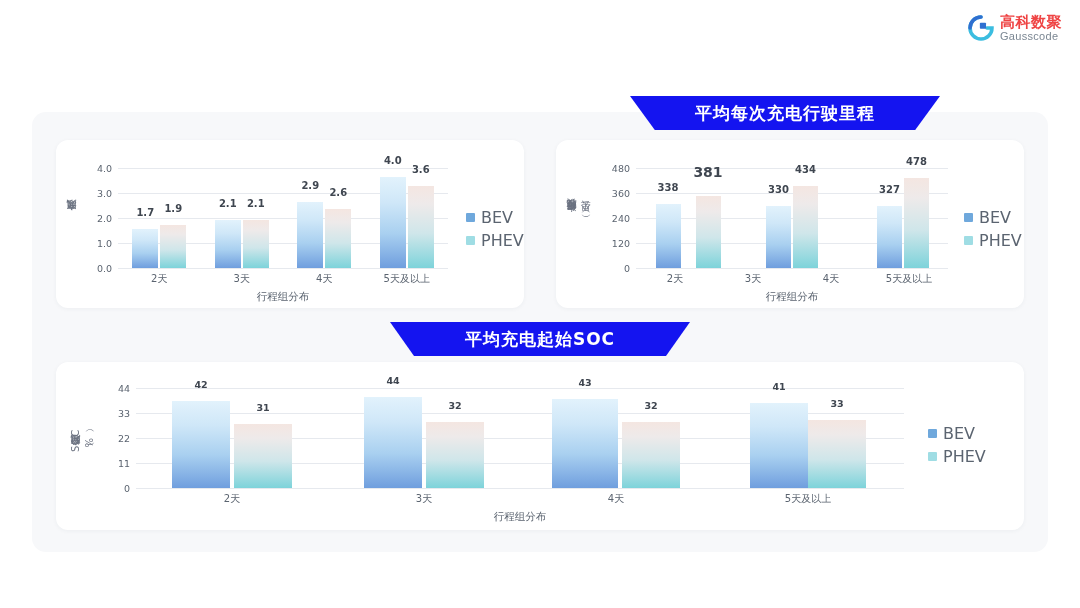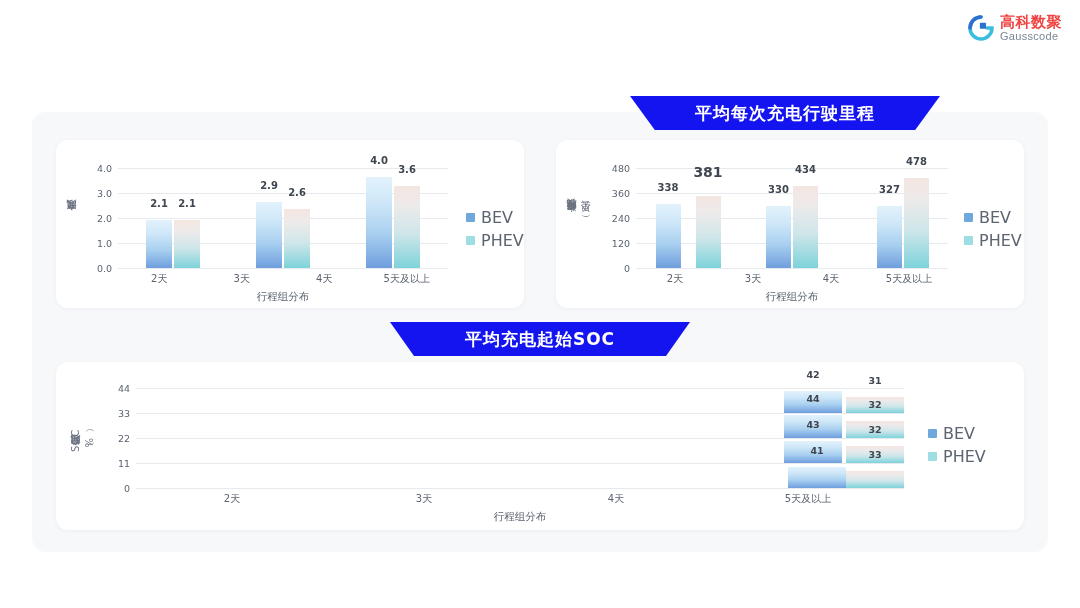--- a/index.html
+++ b/index.html
@@ -133,20 +133,30 @@
       <div class="gline" style="top:0px;width:100%;"></div>
       <div class="gline" style="top:25px;width:100%;"></div>
       <div class="gline" style="top:50px;width:100%;"></div>
       <div class="gline" style="top:75px;width:100%;"></div>
       <div class="gline" style="top:100px;width:100%;"></div>
     </div>
 
     <div class="bars" style="left:62px;top:28px;width:330px;height:100px;">
       <div class="grp" style="flex:1;gap:2px;">
         <div class="bar bev" style="width:26px;">
+            <i style="height:38.6%"></i>
+            <span class="vlabel" style="bottom:38.6%;font-size:10px;">1.7</span>
+          </div>
+        <div class="bar phev" style="width:26px;">
+            <i style="height:43.2%"></i>
+            <span class="vlabel" style="bottom:43.2%;font-size:10px;">1.9</span>
+          </div>
+      </div>
+      <div class="grp" style="flex:1;gap:2px;">
+        <div class="bar bev" style="width:26px;">
             <i style="height:47.7%"></i>
             <span class="vlabel" style="bottom:47.7%;font-size:10px;">2.1</span>
           </div>
         <div class="bar phev" style="width:26px;">
             <i style="height:47.7%"></i>
             <span class="vlabel" style="bottom:47.7%;font-size:10px;">2.1</span>
           </div>
       </div>
       <div class="grp" style="flex:1;gap:2px;">
         <div class="bar bev" style="width:26px;">
@@ -288,21 +298,21 @@
     </div>
 
     <div class="grid" style="left:80px;top:26px;width:768px;height:100px;">
       <div class="gline" style="top:0px;width:100%;"></div>
       <div class="gline" style="top:25px;width:100%;"></div>
       <div class="gline" style="top:50px;width:100%;"></div>
       <div class="gline" style="top:75px;width:100%;"></div>
       <div class="gline" style="top:100px;width:100%;"></div>
     </div>
 
-    <div class="bars" style="left:80px;top:26px;width:768px;height:100px;flex-direction:column;">
+    <div class="bars" style="left:80px;top:26px;width:768px;height:100px;">
       <div class="grp" style="flex:1;gap:4px;">
         <div class="bar bev" style="width:58px;">
             <i style="height:86.8%"></i>
             <span class="vlabel" style="bottom:86.8%;font-size:9.5px;">42</span>
           </div>
         <div class="bar phev" style="width:58px;">
             <i style="height:64.0%"></i>
             <span class="vlabel" style="bottom:64.0%;font-size:9.5px;text-align:right;">31</span>
           </div>
       </div>
@@ -310,21 +320,21 @@
         <div class="bar bev" style="width:58px;">
             <i style="height:90.9%"></i>
             <span class="vlabel" style="bottom:90.9%;font-size:9.5px;">44</span>
           </div>
         <div class="bar phev" style="width:58px;">
             <i style="height:66.1%"></i>
             <span class="vlabel" style="bottom:66.1%;font-size:9.5px;">32</span>
           </div>
       </div>
       <div class="grp" style="flex:1;gap:4px;">
-        <div class="bar bev" style="width:58px;text-align:center;">
+        <div class="bar bev" style="width:66px;text-align:center;">
             <i style="height:88.8%"></i>
             <span class="vlabel" style="bottom:88.8%;font-size:9.5px;">43</span>
           </div>
         <div class="bar phev" style="width:58px;">
             <i style="height:66.1%"></i>
             <span class="vlabel" style="bottom:66.1%;font-size:9.5px;">32</span>
           </div>
       </div>
       <div class="grp" style="flex:1;">
         <div class="bar bev" style="width:58px;">

